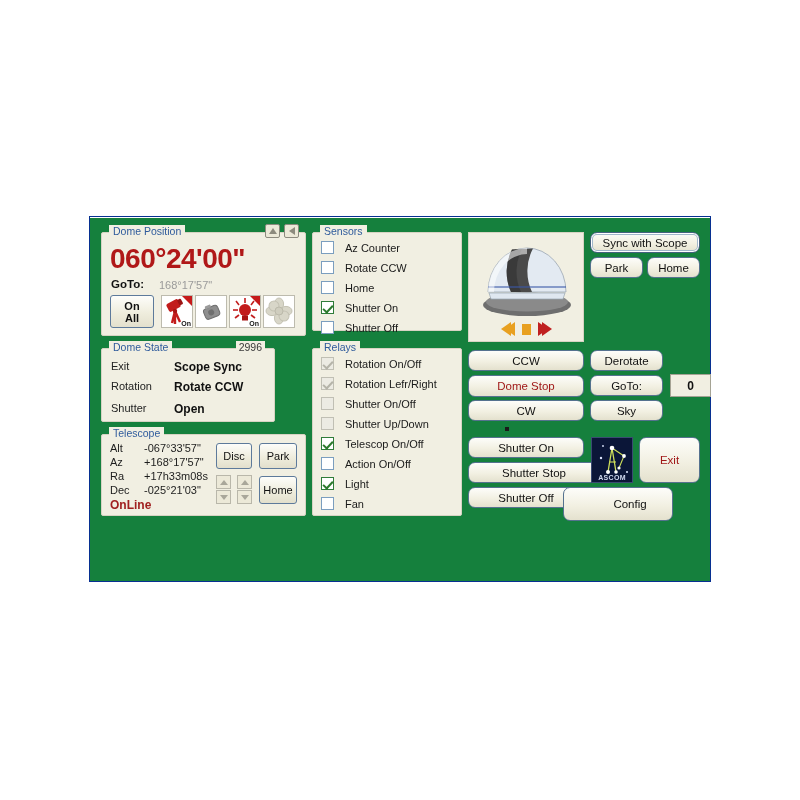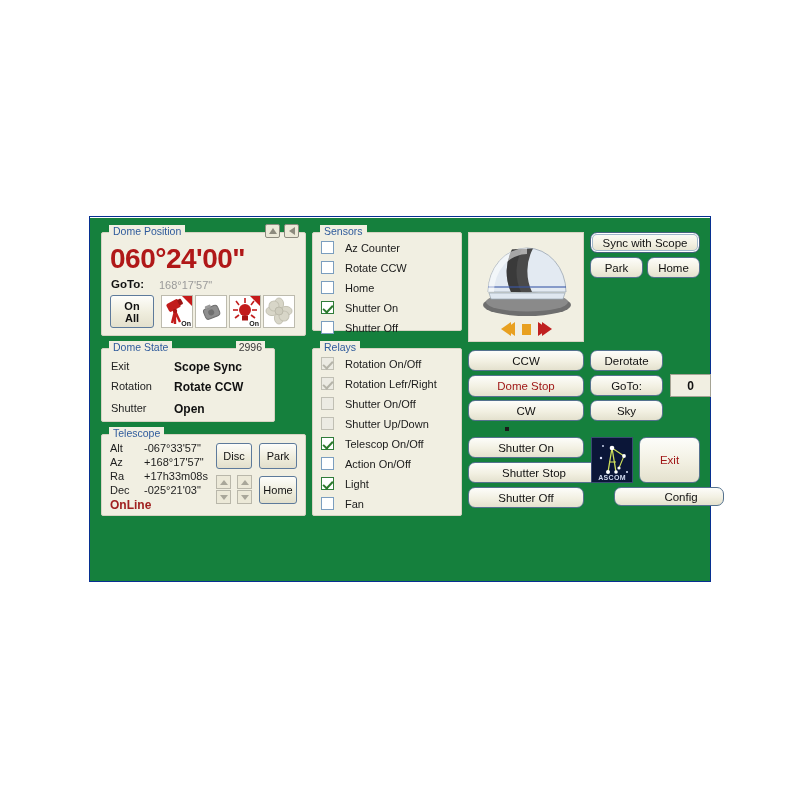--- a/index.html
+++ b/index.html
@@ -187,21 +187,21 @@
   .dot-mark{position:absolute;left:415px;top:209px;width:4px;height:4px;background:#1a1a1a;}
   #btnShutterOn{left:378px;top:219px;width:116px;height:21px;}
   #btnShutterStop{left:378px;top:244px;width:132px;height:21px;}
   #btnShutterOff{left:378px;top:269px;width:116px;height:21px;}
   #ascom{
     position:absolute;left:501px;top:219px;width:42px;height:46px;
     background:#0b1638;border:1px solid #3a4a72;box-sizing:border-box;overflow:hidden;
   }
   .ascom-label{position:absolute;bottom:1px;left:0;width:100%;text-align:center;font-size:7px;font-weight:bold;color:#cfd8ee;letter-spacing:0.3px;}
   #btnExit{left:549px;top:219px;width:61px;height:46px;}
-  #btnConfig{left:524px;top:269px;width:110px;height:19px;padding-left:24px;}
+  #btnConfig{left:473px;top:269px;width:110px;height:34px;padding-left:24px;}
 </style>
 </head>
 <body>
 
 <div class="app-window">
 
 
 
   <div class="client">
 

